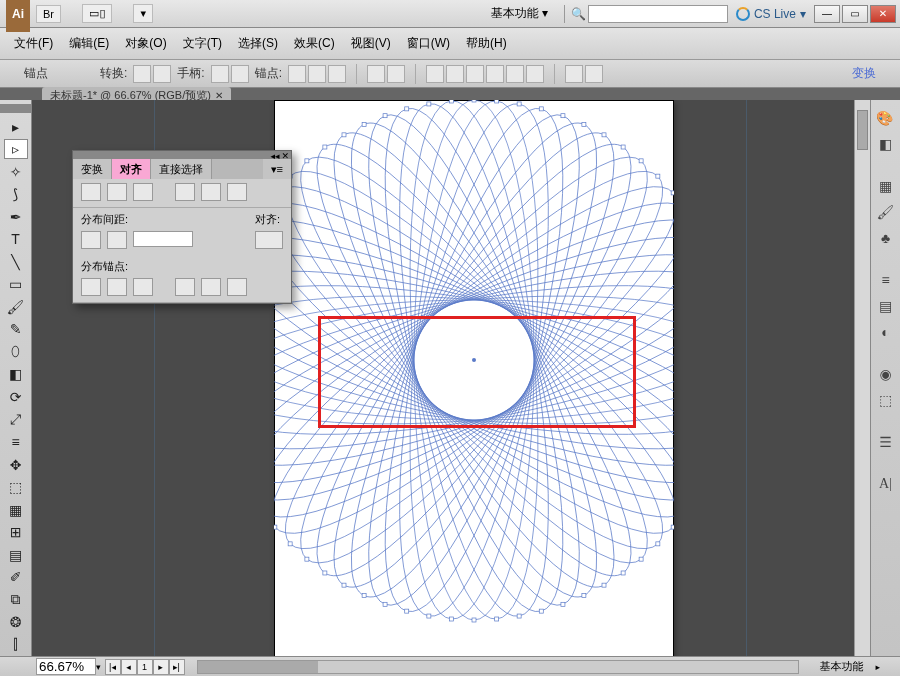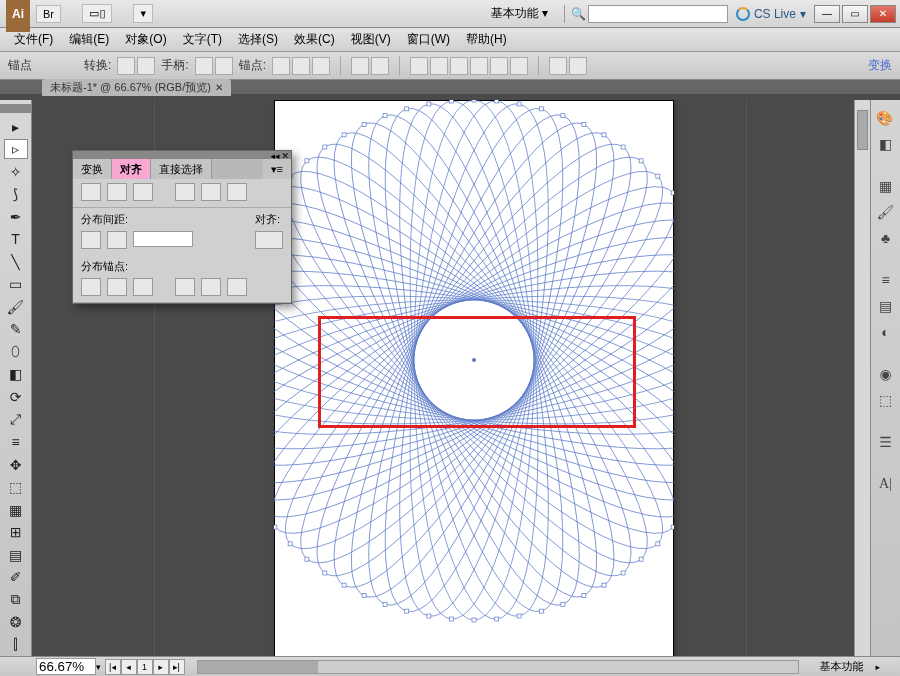--- a/index.html
+++ b/index.html
@@ -12,25 +12,25 @@
   .title-spacer { flex: 1; }
   .title-dd { font-size: 12px; padding: 2px 6px; margin-right: 4px; }
   .search-box { width: 140px; height: 18px; border: 1px solid #999; background: #fff; font-size: 11px; padding: 0 4px; }
   .cslive { font-size: 12px; color: #2a5a8a; margin: 0 8px; display: flex; align-items: flex-start; gap: 4px; }
   .cslive-ring { width: 14px; height: 14px; border: 2px solid #2a8aca; border-top-color: #eaa22a; border-radius: 50%; }
   .win-btns { display: flex; gap: 2px; margin-right: 4px; }
   .win-btn { width: 26px; height: 18px; border: 1px solid #888; background: linear-gradient(#f6f6f6,#ddd); font-size: 10px; display: flex; align-items: center; justify-content: center; }
   .win-close { background: linear-gradient(#e07a6a,#c83a2a); color: #fff; }
 
   
-  .menubar { height: 24px; background: linear-gradient(#e4e4e4,#d0d0d0); display: flex; align-items: center; padding: 0 6px; border-bottom: 1px solid #999; font-size: 12px; }
+  .menubar { height: 32px; background: linear-gradient(#e4e4e4,#d0d0d0); display: flex; align-items: center; padding: 0 6px; border-bottom: 1px solid #999; font-size: 12px; }
   .menu-item { padding: 2px 8px; }
 
   
-  .controlbar { height: 28px; background: linear-gradient(#dcdcdc,#c8c8c8); display: flex; align-items: center; padding: 0 8px; border-bottom: 1px solid #888; font-size: 12px; gap: 6px; }
+  .controlbar { height: 28px; background: linear-gradient(#dcdcdc,#c8c8c8); display: flex; align-items: center; padding: 0 24px; border-bottom: 1px solid #888; font-size: 12px; gap: 6px; }
   .cb-label { font-size: 12px; color: #333; }
   .cb-group { display: flex; gap: 2px; align-items: center; }
   .cb-ico { width: 18px; height: 18px; border: 1px solid #aaa; background: #e8e8e8; }
   .cb-sep { width: 1px; height: 20px; background: #aaa; margin: 0 4px; }
   .cb-right { margin-left: auto; color: #4a6ad4; }
 
   
   .tabbar { height: 14px; background: #666; display: flex; align-items: center; padding-left: 42px; }
   .doc-tab { background: #b8b8b8; padding: 1px 8px; font-size: 11px; color: #333; display: flex; align-items: center; gap: 4px; border-radius: 3px 3px 0 0; }
   .doc-tab .x { font-size: 10px; cursor: pointer; }

